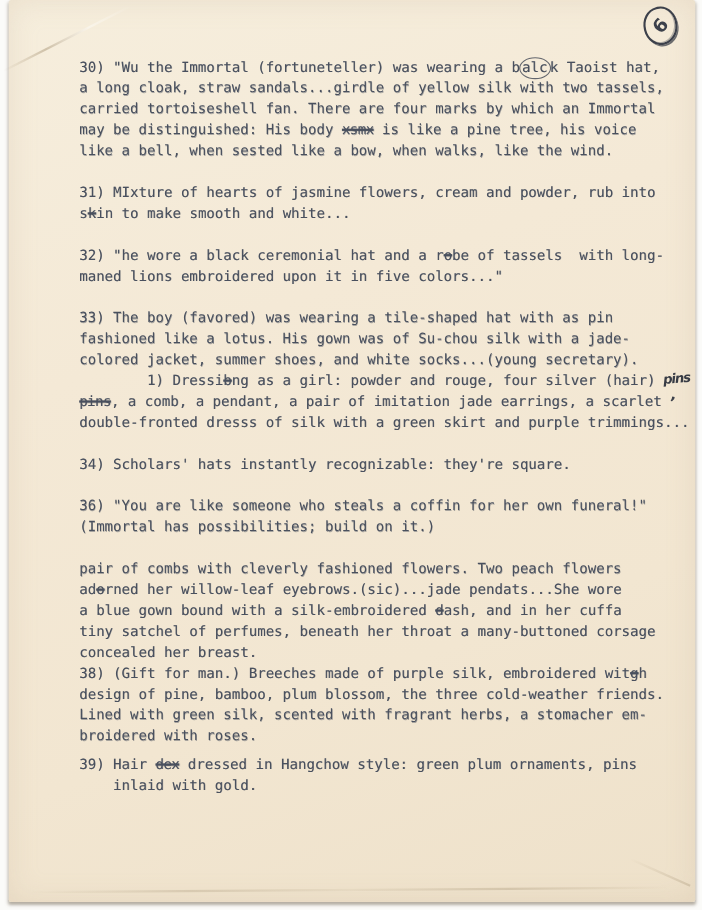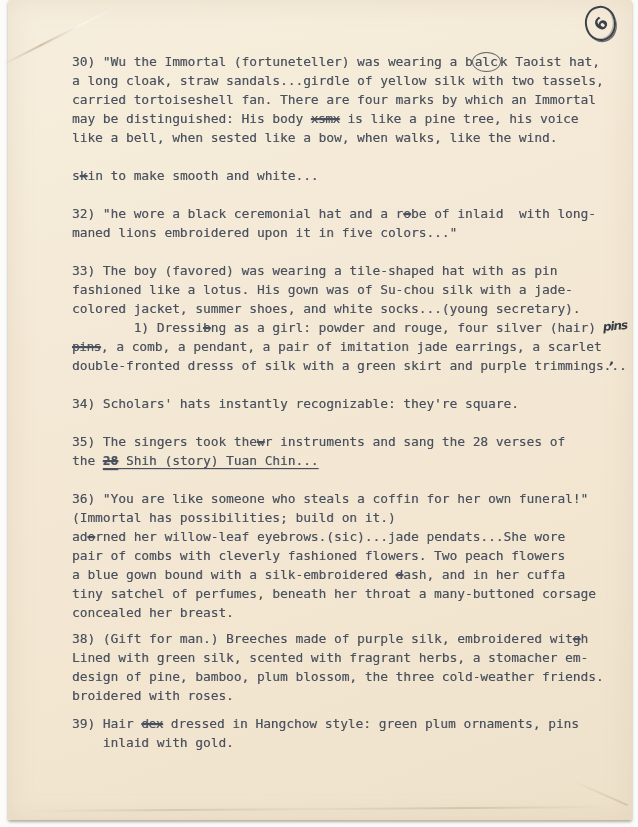--- a/index.html
+++ b/index.html
@@ -146,56 +146,53 @@
 
     <div class="typed-text" id="typed-text">
         <div class="para">
           <div class="line"><span>30) "Wu the Immortal (fortuneteller) was wearing a b</span><span class="s-circle">alc</span><span>k Taoist hat,</span></div>
           <div class="line"><span>a long cloak, straw sandals...girdle of yellow silk with two tassels,</span></div>
           <div class="line"><span>carried tortoiseshell fan. There are four marks by which an Immortal</span></div>
           <div class="line"><span>may be distinguished: His body </span><span class="s-bstrike">xsmx</span><span> is like a pine tree, his voice</span></div>
           <div class="line"><span>like a bell, when sested like a bow, when walks, like the wind.</span></div>
         </div>
         <div class="para">
+          <div class="line"><span>31) MIxture of hearts of jasmine flowers, cream and powder, rub into</span></div>
           <div class="line"><span>s</span><span class="s-strike">k</span><span>in to make smooth and white...</span></div>
         </div>
         <div class="para">
-          <div class="line"><span>32) "he wore a black ceremonial hat and a r</span><span class="s-strike">o</span><span>be of inlaid  with long-</span></div>
+          <div class="line"><span>32) "he wore a black ceremonial hat and a r</span><span class="s-strike">o</span><span>be of tassels  with long-</span></div>
           <div class="line"><span>maned lions embroidered upon it in five colors..."</span></div>
         </div>
         <div class="para">
           <div class="line"><span>33) The boy (favored) was wearing a tile-shaped hat with as pin</span></div>
           <div class="line"><span>fashioned like a lotus. His gown was of Su-chou silk with a jade-</span></div>
           <div class="line"><span>colored jacket, summer shoes, and white socks...(young secretary).</span></div>
           <div class="line"><span>        1) Dressi</span><span class="s-strike">b</span><span>ng as a girl: powder and rouge, four silver (hair)</span><span class="s-hand">pins</span></div>
           <div class="line"><span class="s-bstrike">pins</span><span>, a comb, a pendant, a pair of imitation jade earrings, a scarlet</span></div>
           <div class="line"><span>double-fronted dresss of silk with a green skirt and purple trimmings...</span></div>
         </div>
         <div class="para">
           <div class="line"><span>34) Scholars' hats instantly recognizable: they're square.</span></div>
         </div>
         <div class="para">
-          <div class="line"><span>35) The singers took the</span><span class="s-strike">w</span><span>r instruments and sang the 28 verses of</span></div>
-          <div class="line"><span>the </span><span class="s-us">28</span><span class="s-u"> Shih (story) Tuan Chin...</span></div>
-        </div>
-        <div class="para">
           <div class="line"><span>36) "You are like someone who steals a coffin for her own funeral!"</span></div>
           <div class="line"><span>(Immortal has possibilities; build on it.)</span></div>
         </div>
         <div class="para">
+          <div class="line"><span>pair of combs with cleverly fashioned flowers. Two peach flowers</span></div>
           <div class="line"><span>ad</span><span class="s-strike">o</span><span>rned her willow-leaf eyebrows.(sic)...jade pendats...She wore</span></div>
-          <div class="line"><span>pair of combs with cleverly fashioned flowers. Two peach flowers</span></div>
           <div class="line"><span>a blue gown bound with a silk-embroidered </span><span class="s-strike">d</span><span>ash, and in her cuffa</span></div>
           <div class="line"><span>tiny satchel of perfumes, beneath her throat a many-buttoned corsage</span></div>
           <div class="line"><span>concealed her breast.</span></div>
         </div>
         <div class="para">
           <div class="line"><span>38) (Gift for man.) Breeches made of purple silk, embroidered wit</span><span class="s-strike">g</span><span>h</span></div>
+          <div class="line"><span>design of pine, bamboo, plum blossom, the three cold-weather friends.</span></div>
           <div class="line"><span>Lined with green silk, scented with fragrant herbs, a stomacher em-</span></div>
-          <div class="line"><span>design of pine, bamboo, plum blossom, the three cold-weather friends.</span></div>
           <div class="line"><span>broidered with roses.</span></div>
         </div>
         <div class="para">
           <div class="line"><span>39) Hair </span><span class="s-bstrike">dex</span><span> dressed in Hangchow style: green plum ornaments, pins</span></div>
           <div class="line"><span>    inlaid with gold.</span></div>
         </div>
       </div>
 
     <div class="pen-tick">,</div>
   </div>

